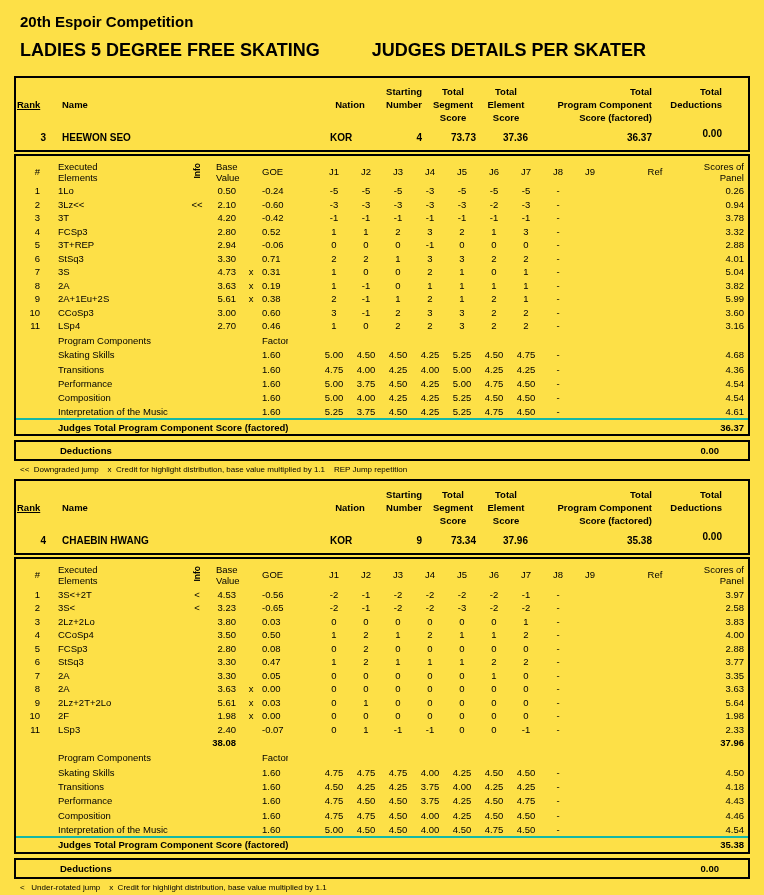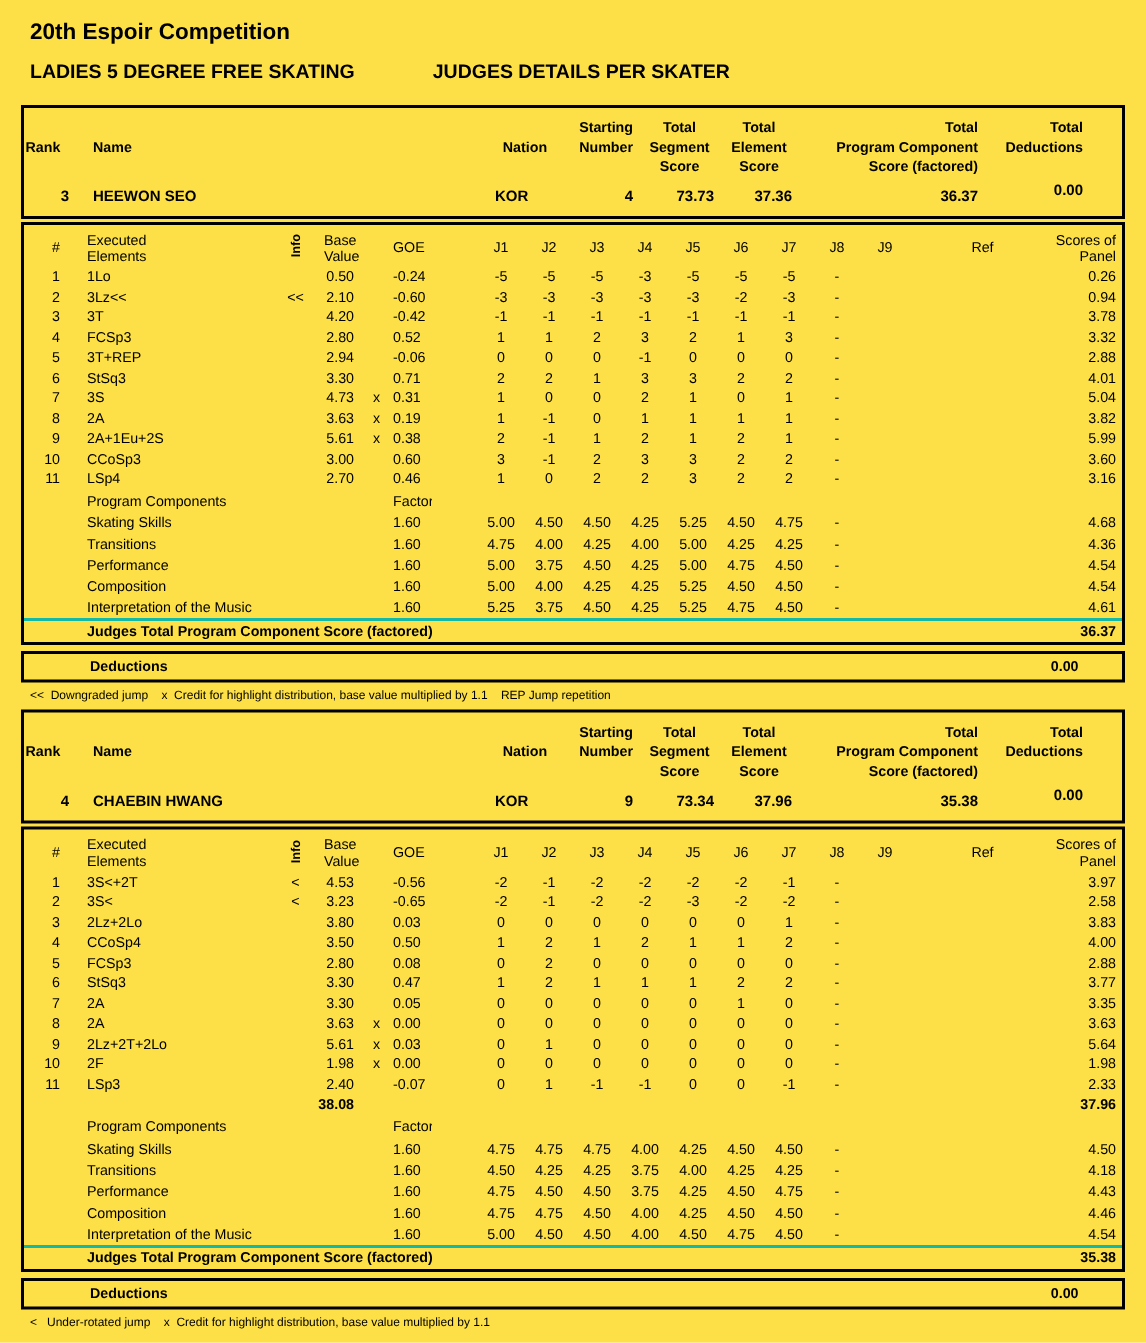--- a/index.html
+++ b/index.html
@@ -3,37 +3,37 @@
 <meta charset="utf-8">
 <style>
   * { box-sizing: border-box; }
   body { margin: 0; background: #fff; }
   .page {
     width: 764px; height: 895px; background: #fde047; color: #000;
     font-family: "Liberation Sans", sans-serif; padding-top: 13px;
     position: relative; overflow: hidden;
   }
   .title { margin-left: 20px; font-size: 15px; font-weight: bold; }
-  .subs { margin: 10px 0 0 20px; font-size: 13px; font-weight: bold; display: flex; }
+  .subs { margin: 10px 0 0 20px; font-size: 18px; font-weight: bold; display: flex; }
   .sub2 { margin-left: 52px; }
 
   section.skater { margin: 15px 14px 0 14px; width: 736px; }
   section.skater + section.skater { margin-top: 5px; }
 
   
   .score-box { border: 2px solid #000; width: 736px; padding: 7px 0 6px 0; }
   .sb-row { display: grid; grid-template-columns: 36px 270px 56px 48px 54px 52px 124px 70px; padding-right: 22px; }
   .sb-head { font-size: 9.5px; font-weight: bold; line-height: 13px; }
   .h-cell { display: flex; flex-direction: column; }
   .h-cell span { display: block; }
   .pad1 { padding-top: 13px; }
   .al { text-align: left; }
   .ac { text-align: center; }
   .ar { text-align: right; padding-right: 4px; }
-  .h-rank { padding-left: 1px; }
+  .h-rank { padding-left: 1px; text-decoration: underline; }
   .h-name { padding-left: 10px; }
   .sb-vals { margin-top: 7px; font-size: 10px; font-weight: bold; line-height: 13px; }
   .v-rank { text-align: right; padding-right: 6px; }
   .v-name { padding-left: 10px; }
   .v-nation { padding-left: 8px; }
   .v-ded { position: relative; top: -4px; }
 
   
   .main-box { border: 2px solid #000; margin-top: 2px; width: 736px; }
   table.elements { border-collapse: collapse; table-layout: fixed; width: 732px; }

